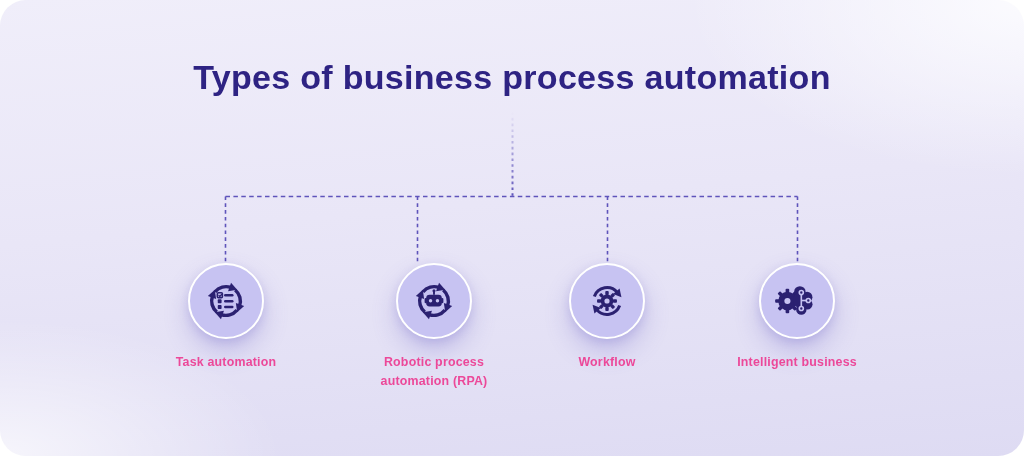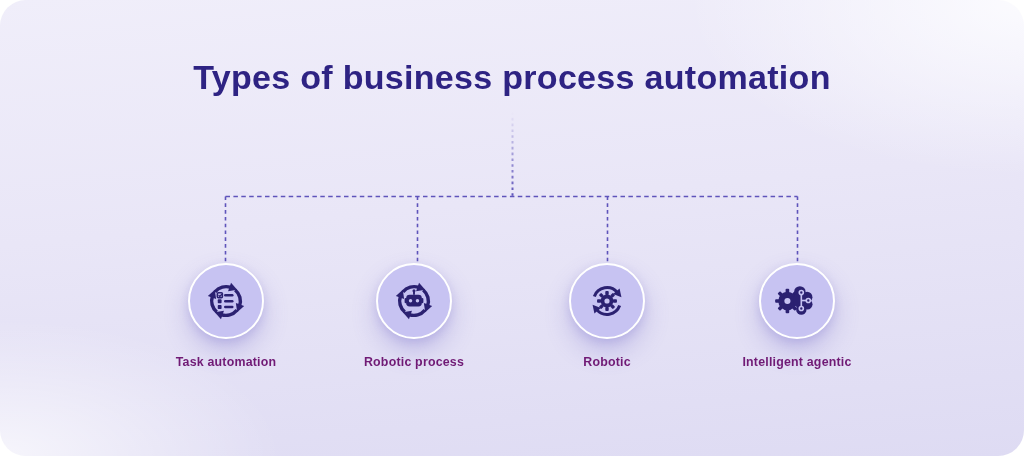--- a/index.html
+++ b/index.html
@@ -26,21 +26,21 @@
     margin:0 auto;box-sizing:border-box;
     background:#c7c3f2;border:2px solid #ffffff;
     box-shadow:0 12px 24px rgba(110,98,198,0.30), 0 3px 8px rgba(110,98,198,0.18);
     display:flex;align-items:center;justify-content:center;
     color:#2b2171;
   }
   .bubble svg{width:46px;height:46px;display:block;}
   .label{
     margin-top:14px;text-align:center;
     font-size:12.4px;line-height:1.5;font-weight:700;letter-spacing:.2px;
-    color:#701a75;
+    color:#ec4899;
   }
   .label span{display:block;white-space:nowrap;}
 </style>
 </head>
 <body>
 
 <div class="card"></div>
 
 <h1 class="title">Types of business process automation</h1>
 
@@ -82,21 +82,21 @@
         <line x1="23.2" y1="30.3" x2="30.6" y2="30.3"></line>
       </g>
     </svg>
   </div>
   <div class="label">
     <span>Task automation</span>
     <span></span>
   </div>
 </div>
 
-<div class="node" style="left:304px">
+<div class="node" style="left:324px">
   <div class="bubble">
     <svg viewBox="0 0 48 48" aria-hidden="true">
       <defs>
         <g id="segB">
           <path d="M12.5 14.4 A15 15 0 0 1 29.1 9.9" fill="none" stroke="currentColor" stroke-width="3.6"></path>
           <path d="M-1.5 -4.6 L7 0 L-1.5 4.6 Z" transform="translate(29.1 9.9) rotate(20)" fill="currentColor"></path>
         </g>
       </defs>
       <use href="#segB"></use>
       <use href="#segB" transform="rotate(90 24 24)"></use>
@@ -106,20 +106,21 @@
       <circle cx="24" cy="13.4" r="1.6" fill="currentColor"></circle>
       <rect x="14.2" y="20.8" width="2.4" height="5.6" rx="1.2" fill="currentColor"></rect>
       <rect x="31.4" y="20.8" width="2.4" height="5.6" rx="1.2" fill="currentColor"></rect>
       <rect x="15.8" y="17.6" width="16.4" height="12.2" rx="3.6" fill="currentColor"></rect>
       <circle cx="20.4" cy="23.7" r="1.8" fill="#c7c3f2"></circle>
       <circle cx="27.6" cy="23.7" r="1.8" fill="#c7c3f2"></circle>
     </svg>
   </div>
   <div class="label">
     <span>Robotic process</span>
+    <span>automation (RPA)</span>
   </div>
 </div>
 
 <div class="node" style="left:497px">
   <div class="bubble">
     <svg viewBox="0 0 48 48" aria-hidden="true">
       <g fill="none" stroke="currentColor" stroke-width="3.2">
         <path d="M10.8 19.2 A14 14 0 0 1 34.7 15"></path>
         <path d="M37.2 28.8 A14 14 0 0 1 13.3 33"></path>
       </g>
@@ -133,21 +134,21 @@
         <rect x="22.2" y="13.6" width="3.6" height="4.2" rx="1" transform="rotate(180 24 24)"></rect>
         <rect x="22.2" y="13.6" width="3.6" height="4.2" rx="1" transform="rotate(225 24 24)"></rect>
         <rect x="22.2" y="13.6" width="3.6" height="4.2" rx="1" transform="rotate(270 24 24)"></rect>
         <rect x="22.2" y="13.6" width="3.6" height="4.2" rx="1" transform="rotate(315 24 24)"></rect>
         <circle cx="24" cy="24" r="6.7"></circle>
       </g>
       <circle cx="24" cy="24" r="2.7" fill="#c7c3f2"></circle>
     </svg>
   </div>
   <div class="label">
-    <span>Robotic</span>
+    <span>Workflow</span>
   </div>
 </div>
 
 <div class="node" style="left:687px">
   <div class="bubble">
     <svg viewBox="0 0 48 48" aria-hidden="true">
       <g fill="currentColor">
         <rect x="12.1" y="11.2" width="3.8" height="4.6" rx="1"></rect>
         <rect x="12.1" y="11.2" width="3.8" height="4.6" rx="1" transform="rotate(45 14 24)"></rect>
         <rect x="12.1" y="11.2" width="3.8" height="4.6" rx="1" transform="rotate(90 14 24)"></rect>
@@ -169,15 +170,15 @@
         <line x1="28.5" y1="23.5" x2="35.8" y2="23.5"></line>
       </g>
       <g fill="currentColor" stroke="#c7c3f2" stroke-width="1.7">
         <circle cx="28.5" cy="15.2" r="2.1"></circle>
         <circle cx="28.5" cy="31.8" r="2.1"></circle>
         <circle cx="35.8" cy="23.5" r="2.1"></circle>
       </g>
     </svg>
   </div>
   <div class="label">
-    <span>Intelligent agentic</span>
+    <span>Intelligent business</span>
   </div>
 </div>
 
 </body></html>

